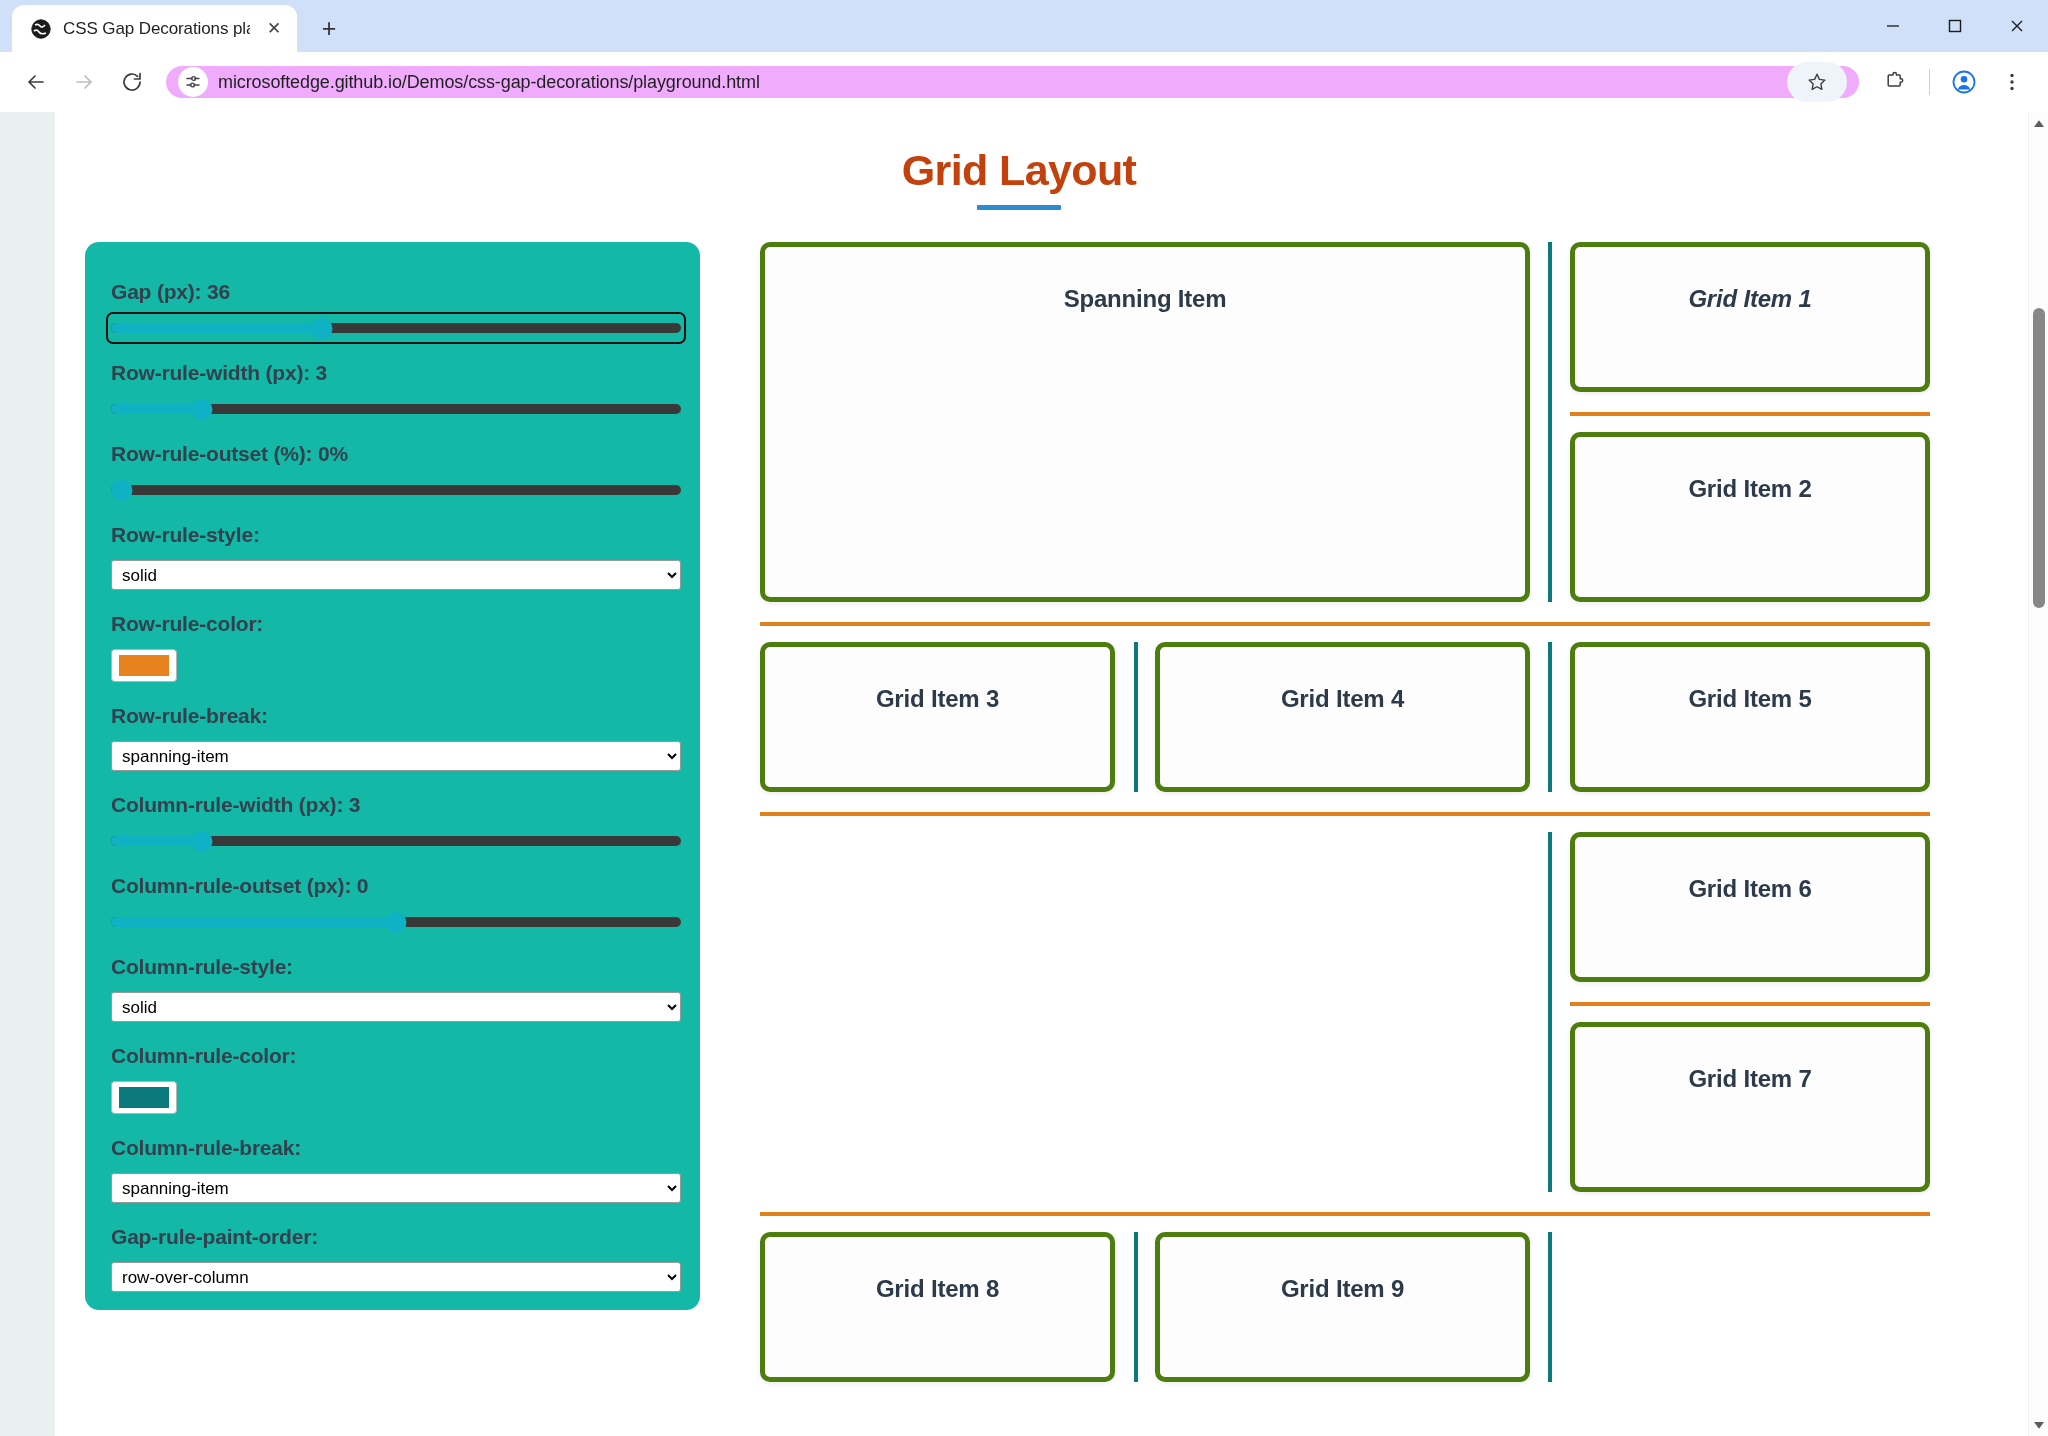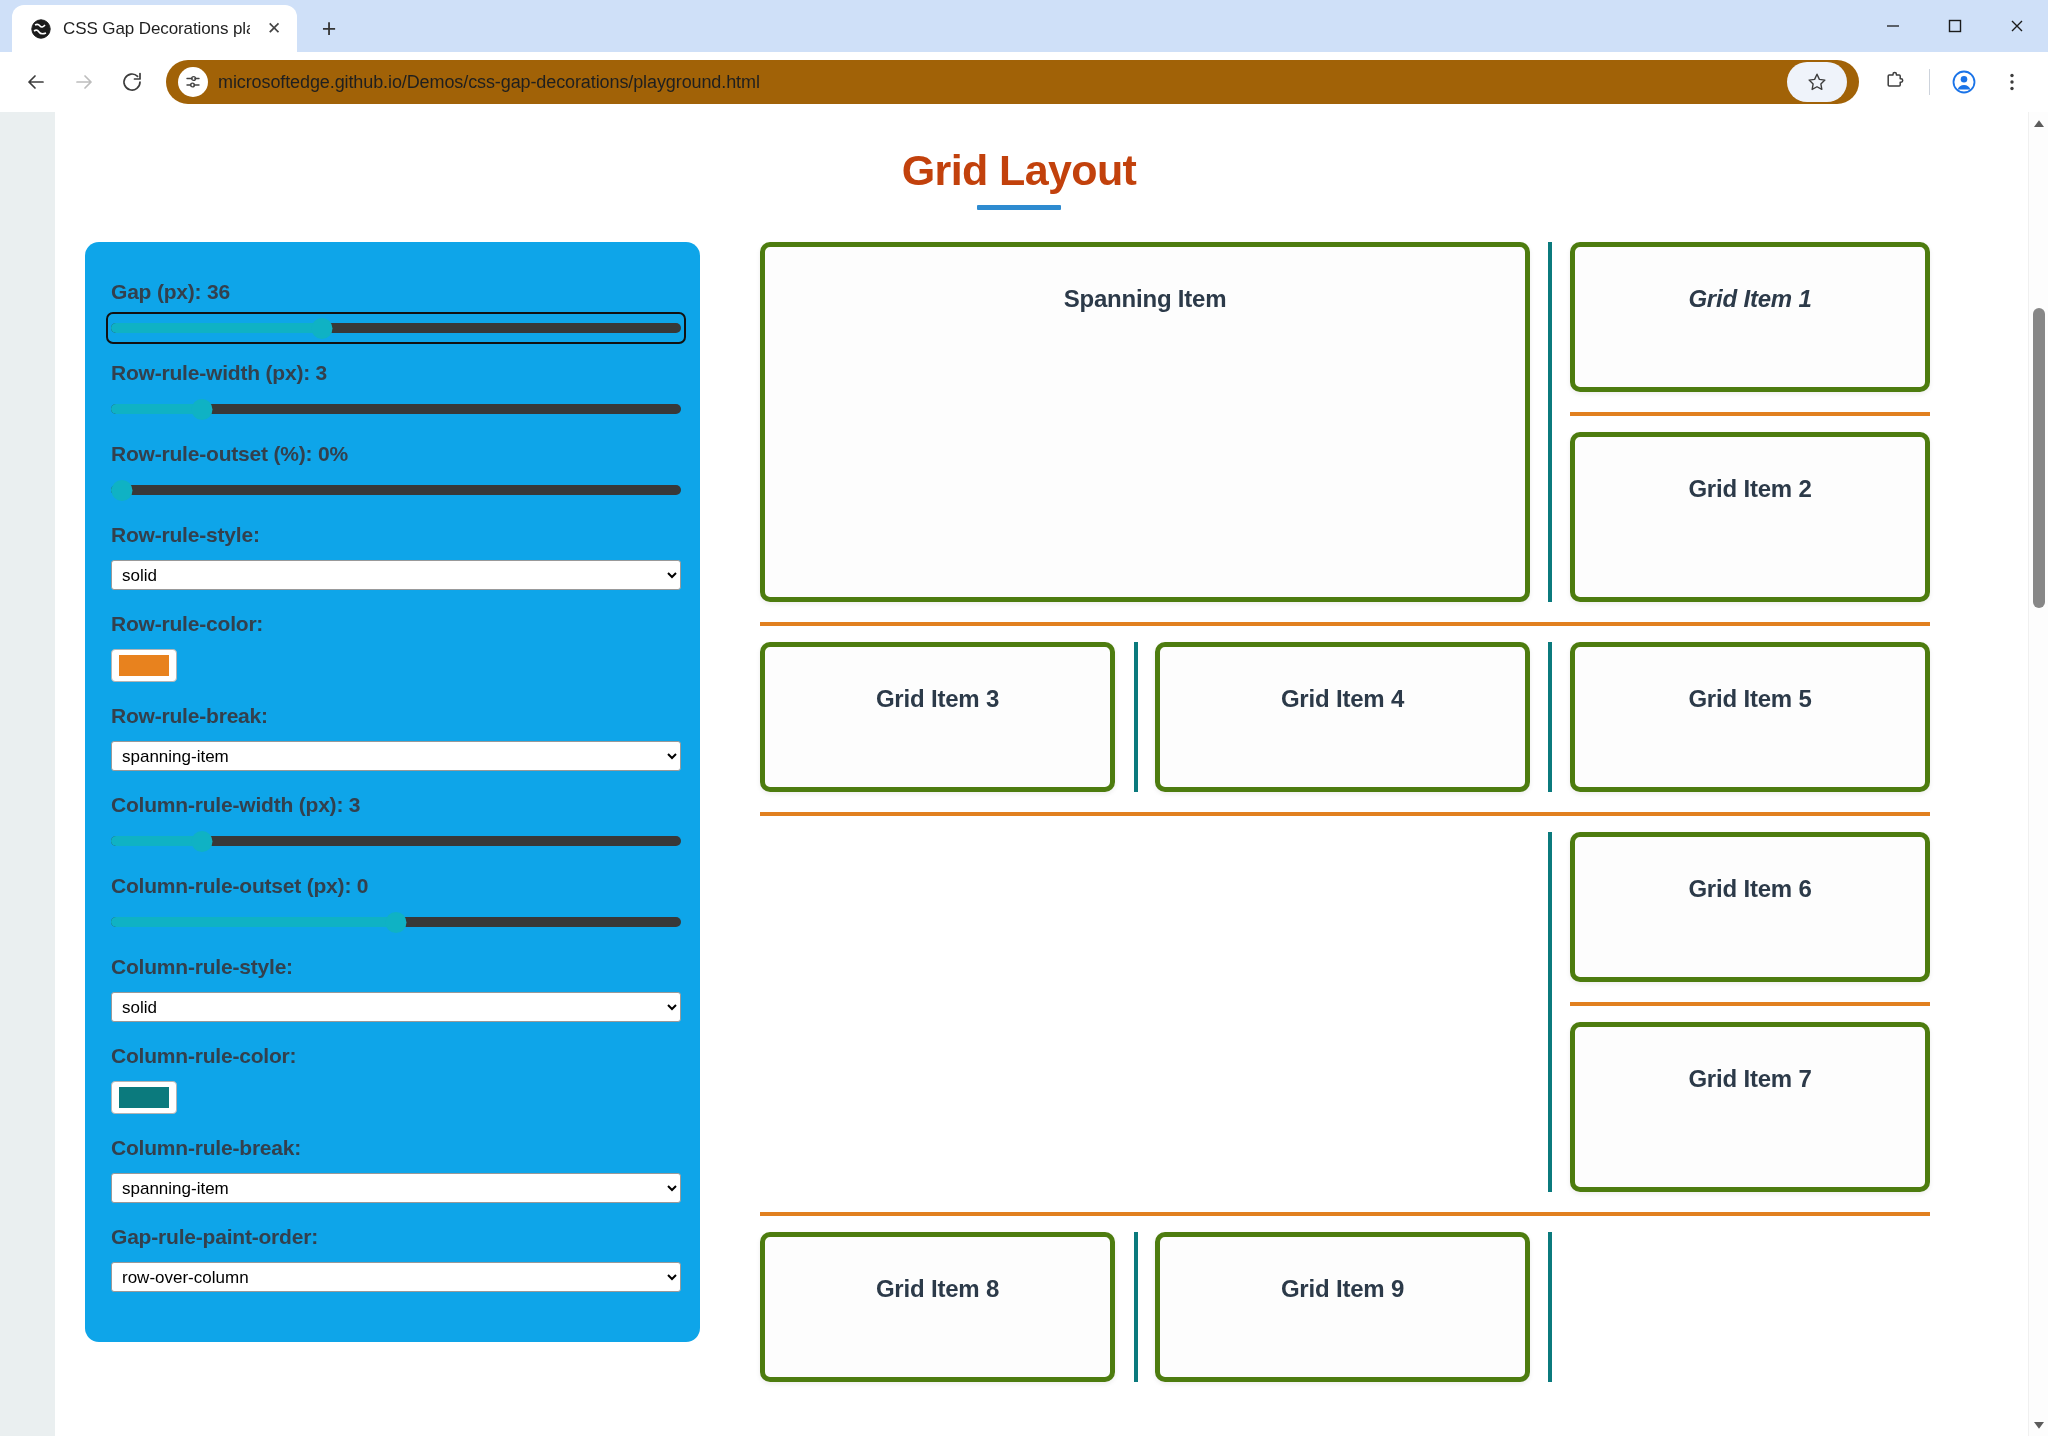--- a/index.html
+++ b/index.html
@@ -44,21 +44,21 @@
   .toolbar {
     height: 60px; background: #ffffff; display: flex; align-items: center;
     padding: 0 14px; gap: 4px;
   }
   .navbtn {
     width: 44px; height: 44px; display: flex; align-items: center;
     justify-content: center; border-radius: 50%; flex: 0 0 44px;
   }
   .navbtn svg { display: block; }
   .omnibox {
-    flex: 1 1 auto; height: 44px; background: #a16207; border-radius: 22px;
+    flex: 1 1 auto; height: 32px; background: #f0abfc; border-radius: 22px;
     display: flex; align-items: center; padding: 0 8px 0 12px; gap: 10px;
     margin: 0 10px 0 8px;
   }
   .omni-icon { width: 30px; height: 30px; border-radius: 50%; background:#fff;
                display:flex; align-items:center; justify-content:center; flex:0 0 30px;}
   .omni-url { font-size: 18px; color: #1f1f1f; letter-spacing: -0.1px;
               flex: 1 1 auto; white-space: nowrap; overflow: hidden; }
   .star-wrap { width: 60px; height: 40px; border-radius: 20px; background: #eff3fa;
                display: flex; align-items: center; justify-content: center;
                flex: 0 0 60px; margin-right: 4px;}
@@ -92,22 +92,22 @@
     text-align: center; color: #c2410c; font-size: 43px; font-weight: 700;
     letter-spacing: -0.6px; margin-bottom: 10px; margin-top: 6px;
   }
   .title-rule { width: 84px; height: 5px; background: #2e8bd0; margin: 0 auto 32px;
                 border-radius: 1px; }
 
   .layout { display: flex; gap: 60px; align-items: flex-start; padding-left: 30px;}
 
   
   .controls {
-    width: 615px; flex: 0 0 615px; background: #0ea5e9; border-radius: 14px;
-    padding: 38px 24px 50px 26px;
+    width: 615px; flex: 0 0 615px; background: #14b8a6; border-radius: 14px;
+    padding: 38px 24px 18px 26px;
   }
   .ctl { margin-bottom: 22px; }
   .ctl:last-child { margin-bottom: 0; }
   .ctl-label {
     display: block; font-size: 21px; font-weight: 700; color: #33404d;
     margin-bottom: 13px; letter-spacing: -0.2px;
   }
   .slider { position: relative; height: 22px; width: 570px; display:flex; align-items:center;}
   .slider.focused { outline: 2px solid #111; outline-offset: 3px; border-radius: 2px; }
   .track { position: absolute; left: 0; right: 0; height: 10px; background: #383838;

